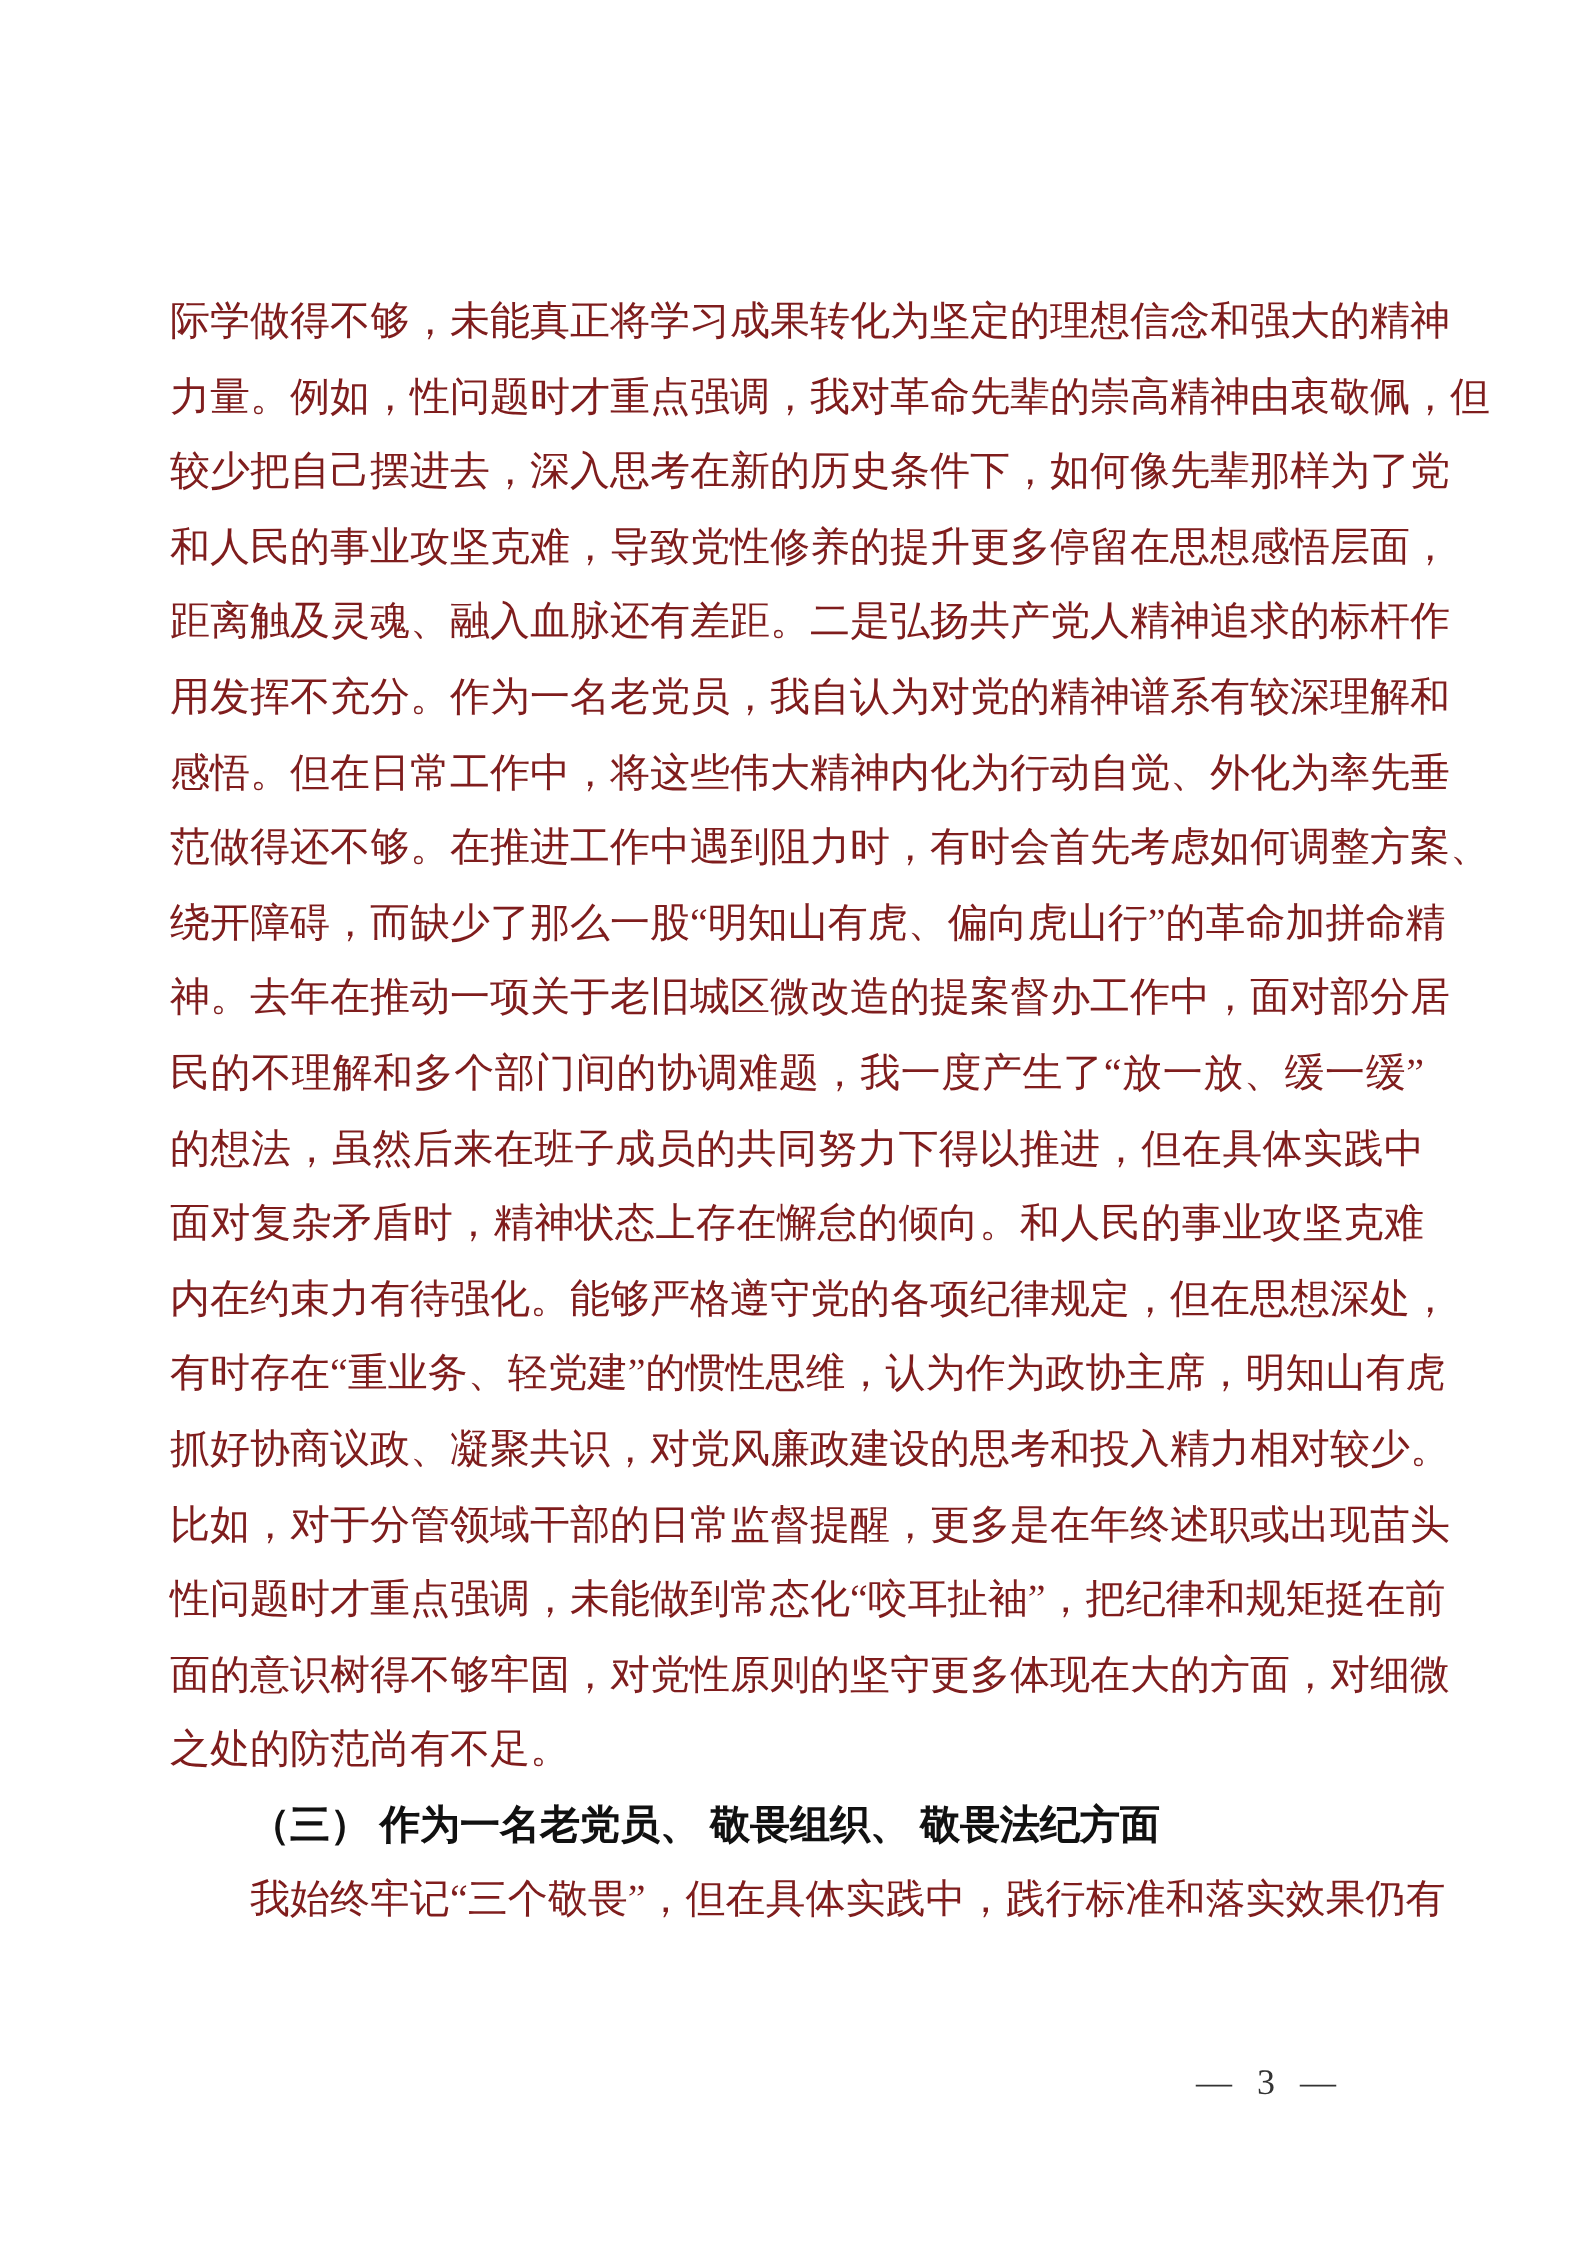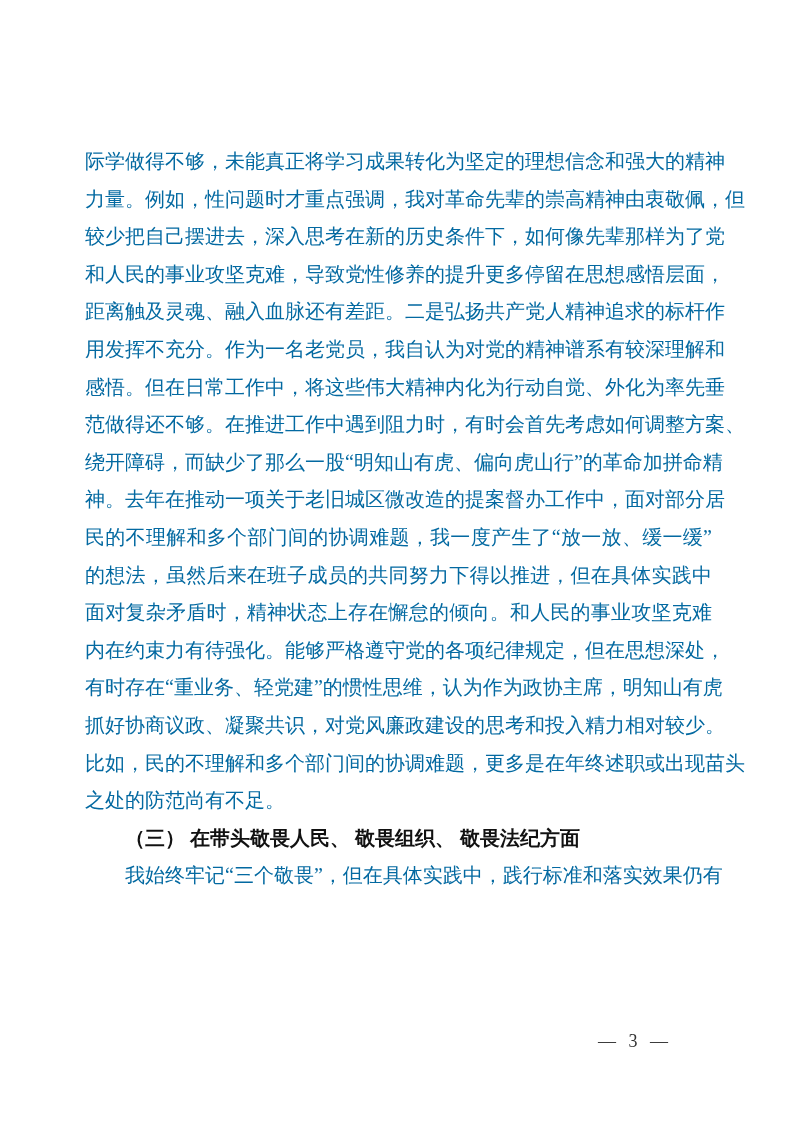--- a/index.html
+++ b/index.html
@@ -23,21 +23,21 @@
     width: 627px;
   }
   .line {
     font-size: 20px;
     line-height: 37.6px;
     white-space: nowrap;
     text-align: justify;
     text-align-last: justify;
     text-justify: inter-character;
     letter-spacing: 0px;
-    color: #0369a1;
+    color: #7f1d1d;
   }
   .line.last-of-para {
     text-align: right;
     text-align-last: left;
   }
   .line.indent2 {
     text-indent: 2em;
   }
   .line.heading {
     font-weight: bold;
@@ -72,20 +72,22 @@
     <div class="line">感悟。但在日常工作中，将这些伟大精神内化为行动自觉、外化为率先垂</div>
     <div class="line">范做得还不够。在推进工作中遇到阻力时，有时会首先考虑如何调整方案、</div>
     <div class="line">绕开障碍，而缺少了那么一股“明知山有虎、偏向虎山行”的革命加拼命精</div>
     <div class="line">神。去年在推动一项关于老旧城区微改造的提案督办工作中，面对部分居</div>
     <div class="line">民的不理解和多个部门间的协调难题，我一度产生了“放一放、缓一缓”</div>
     <div class="line">的想法，虽然后来在班子成员的共同努力下得以推进，但在具体实践中</div>
     <div class="line">面对复杂矛盾时，精神状态上存在懈怠的倾向。和人民的事业攻坚克难</div>
     <div class="line">内在约束力有待强化。能够严格遵守党的各项纪律规定，但在思想深处，</div>
     <div class="line">有时存在“重业务、轻党建”的惯性思维，认为作为政协主席，明知山有虎</div>
     <div class="line">抓好协商议政、凝聚共识，对党风廉政建设的思考和投入精力相对较少。</div>
-    <div class="line">比如，民的不理解和多个部门间的协调难题，更多是在年终述职或出现苗头</div>
+    <div class="line">比如，对于分管领域干部的日常监督提醒，更多是在年终述职或出现苗头</div>
+    <div class="line">性问题时才重点强调，未能做到常态化“咬耳扯袖”，把纪律和规矩挺在前</div>
+    <div class="line">面的意识树得不够牢固，对党性原则的坚守更多体现在大的方面，对细微</div>
     <div class="line last-of-para">之处的防范尚有不足。</div>
-    <div class="line heading indent2">（三） 在带头敬畏人民、 敬畏组织、 敬畏法纪方面</div>
+    <div class="line heading indent2">（三） 作为一名老党员、 敬畏组织、 敬畏法纪方面</div>
     <div class="line indent2">我始终牢记“三个敬畏”，但在具体实践中，践行标准和落实效果仍有</div>
   </div>
 
   <div class="page-number">— 3 —</div>
 </div>
 
 </body></html>

